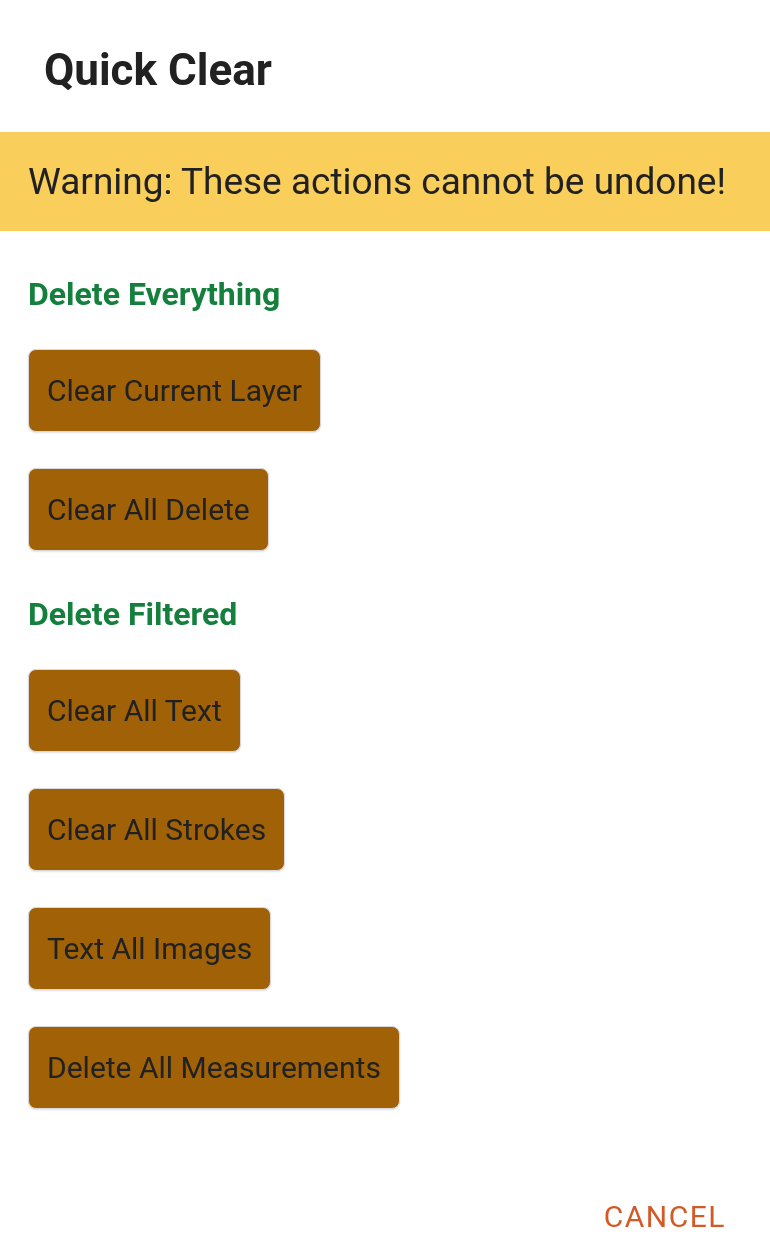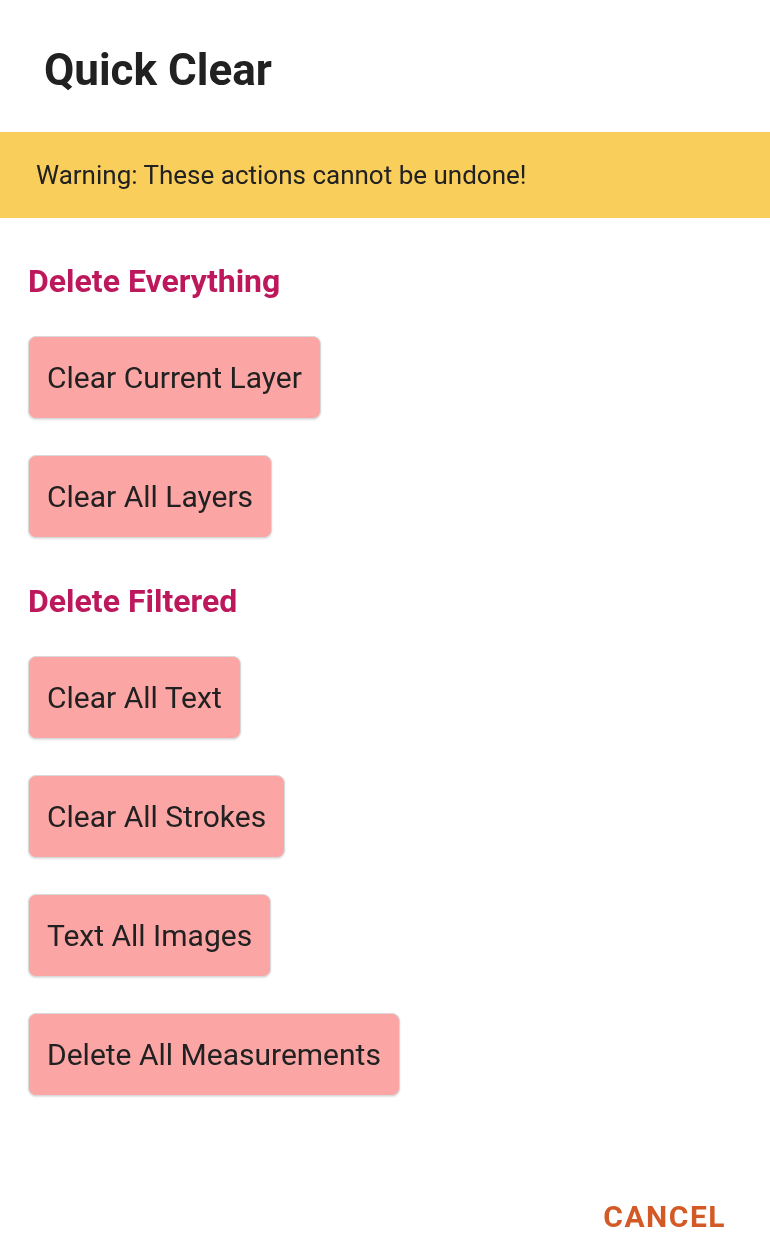--- a/index.html
+++ b/index.html
@@ -17,37 +17,37 @@
     }
     .dialog-title {
       font-size: 44px;
       font-weight: 700;
       padding: 44px 1px 36px 44px;
       color: #212121;
     }
     .warning-banner {
       background: #f9ce5b;
       color: #212121;
-      font-size: 26px;
-      padding: 28px 36px;
+      font-size: 37px;
+      padding: 28px 28px;
       width: 100%;
     }
     .section {
       padding: 0 28px;
     }
     .section-title {
       font-size: 32px;
       font-weight: 700;
-      color: #be185d;
+      color: #15803d;
       margin-top: 44px;
       margin-bottom: 36px;
     }
     .action-button {
       display: block;
-      background: #fca5a5;
+      background: #a16207;
       border: 1px solid #d9d9d9;
       border-radius: 8px;
       box-shadow: 0 1px 2px rgba(0,0,0,0.12);
       font-size: 30px;
       color: #212121;
       padding: 24px 18px;
       margin-bottom: 36px;
       text-align: left;
       font-family: inherit;
       cursor: pointer;
@@ -57,37 +57,37 @@
     .cancel-row {
       position: absolute;
       bottom: 26px;
       right: 44px;
     }
     .cancel-button {
       background: none;
       border: none;
       color: #d35a26;
       font-size: 30px;
-      font-weight: 700;
+      font-weight: 400;
       letter-spacing: 1.5px;
       cursor: pointer;
       font-family: inherit;
     }
   </style>
 </head>
 <body>
 
 <h1 class="dialog-title">Quick Clear</h1>
 
 <div class="warning-banner">Warning: These actions cannot be undone!</div>
 
 <div class="section">
   <h2 class="section-title">Delete Everything</h2>
   <button class="action-button">Clear Current Layer</button>
-  <button class="action-button">Clear All Layers</button>
+  <button class="action-button">Clear All Delete</button>
 </div>
 
 <div class="section">
   <h2 class="section-title">Delete Filtered</h2>
   <button class="action-button">Clear All Text</button>
   <button class="action-button">Clear All Strokes</button>
   <button class="action-button">Text All Images</button>
   <button class="action-button">Delete All Measurements</button>
 </div>
 

